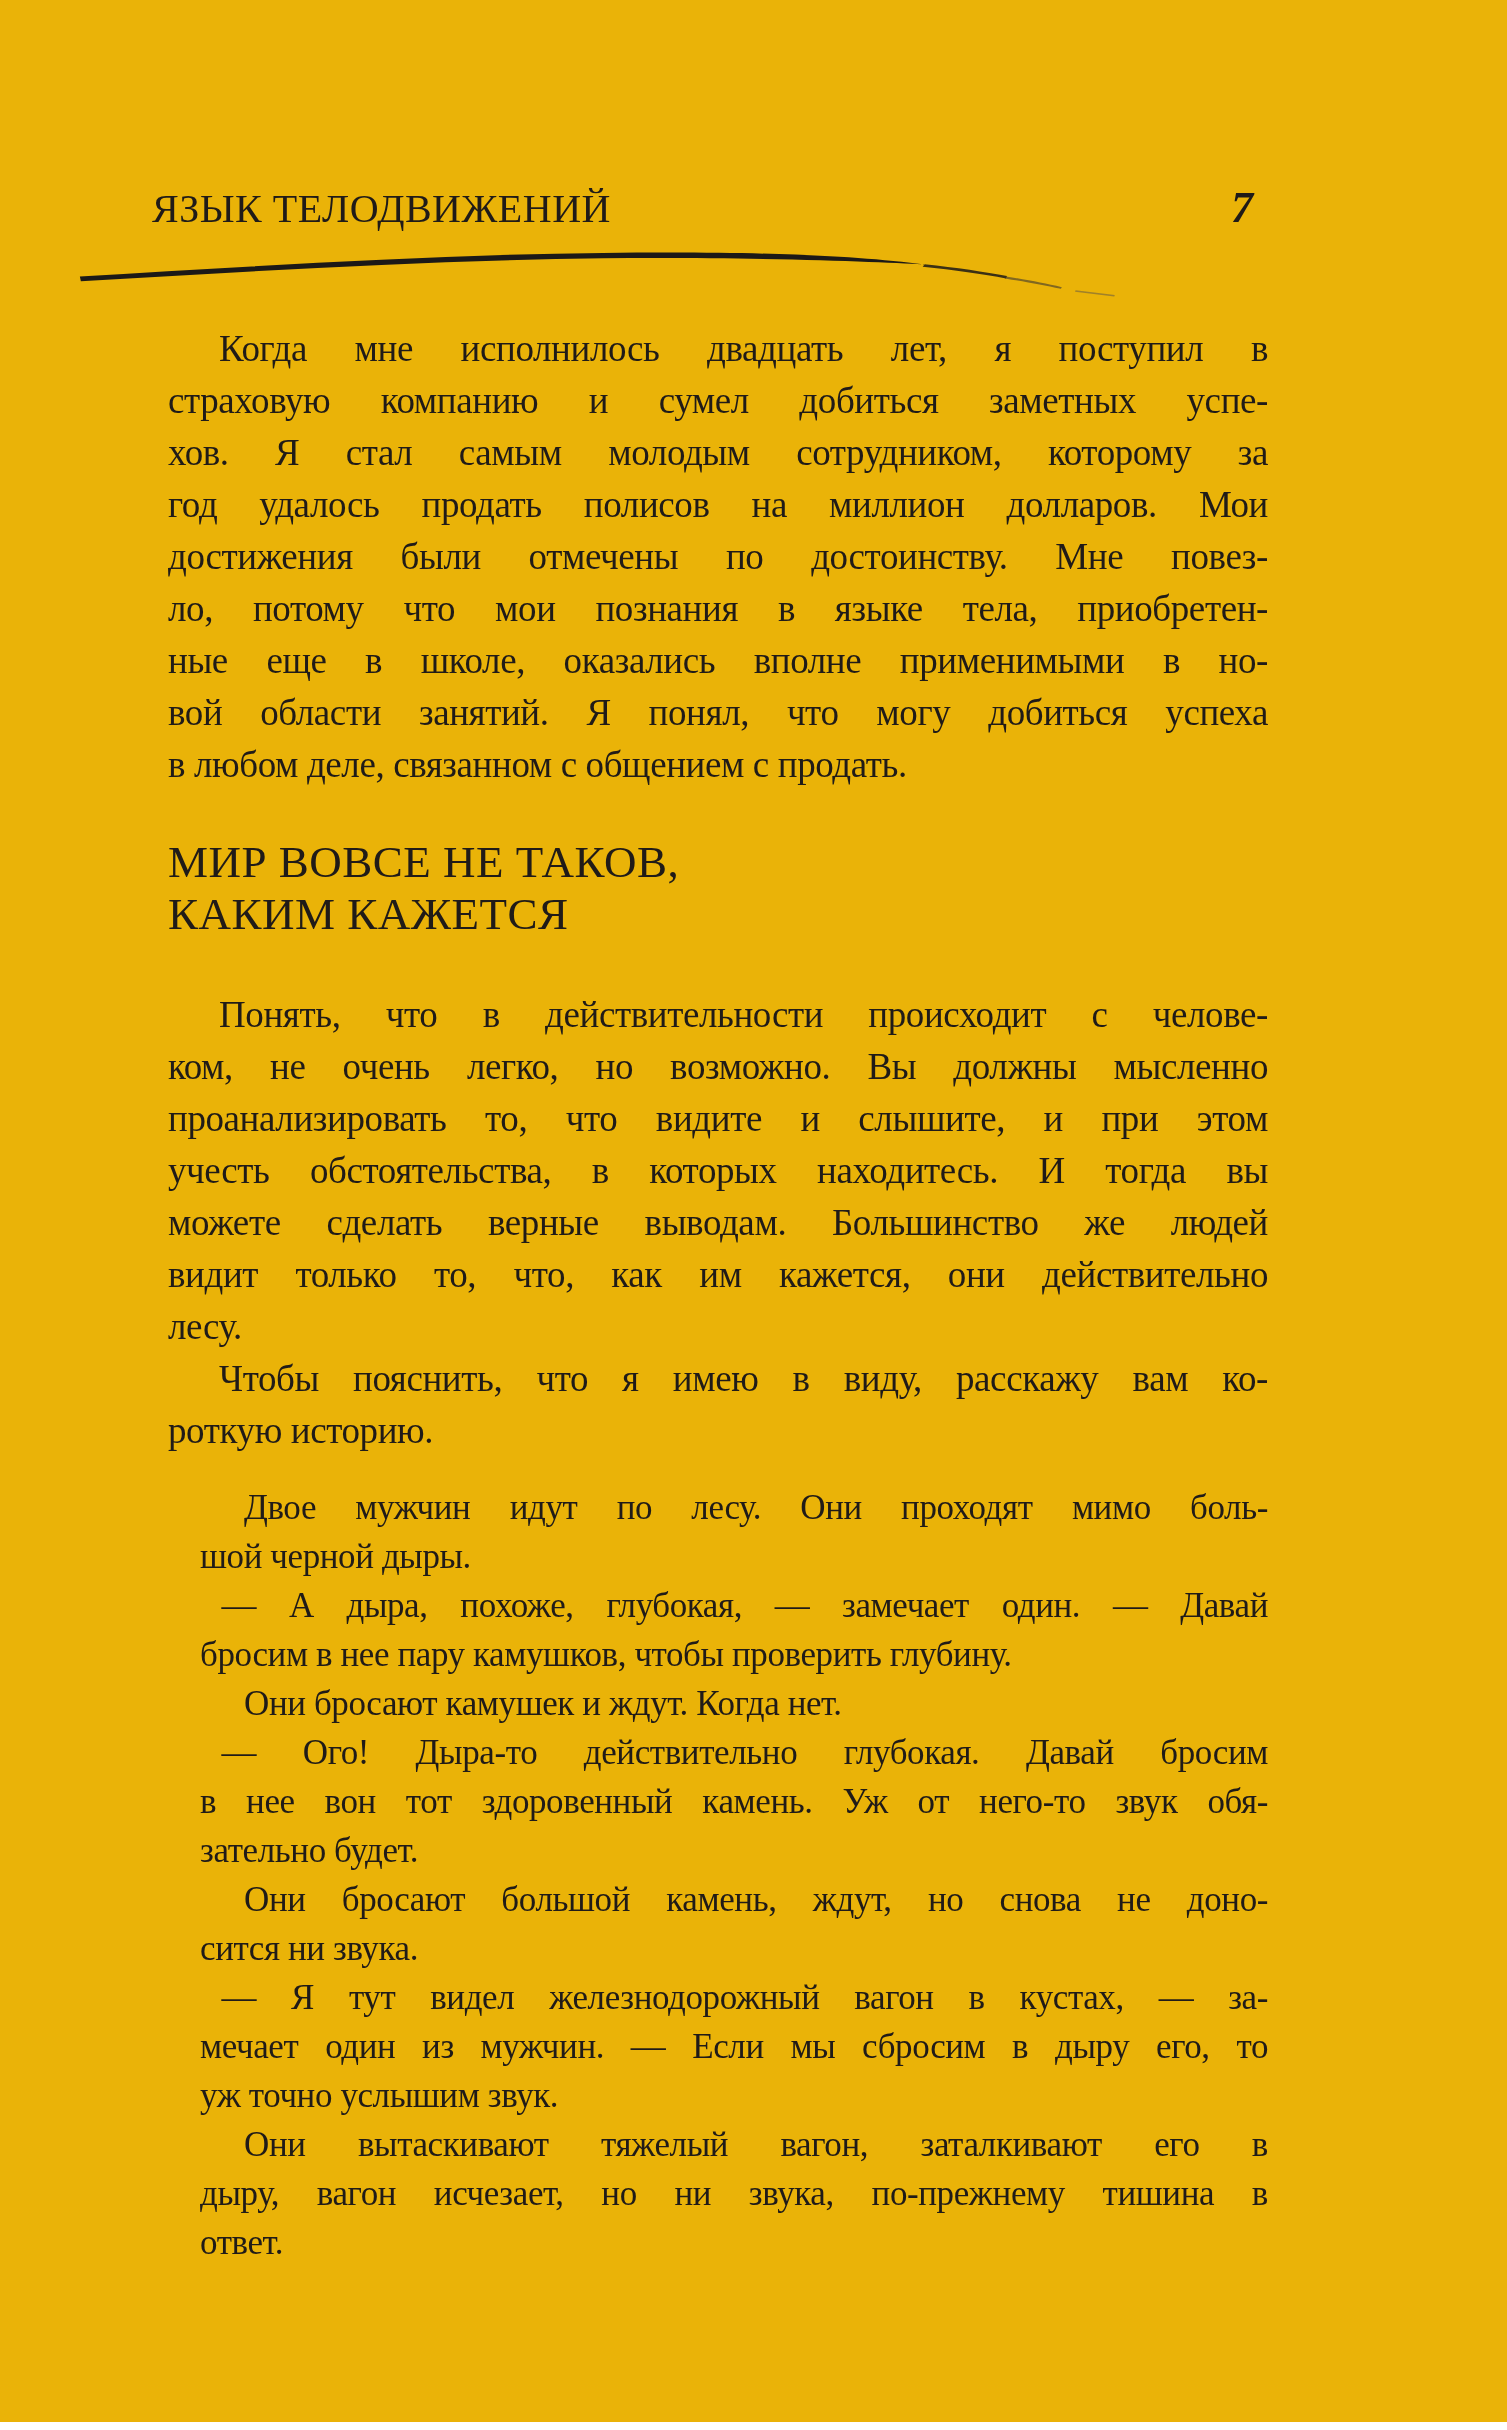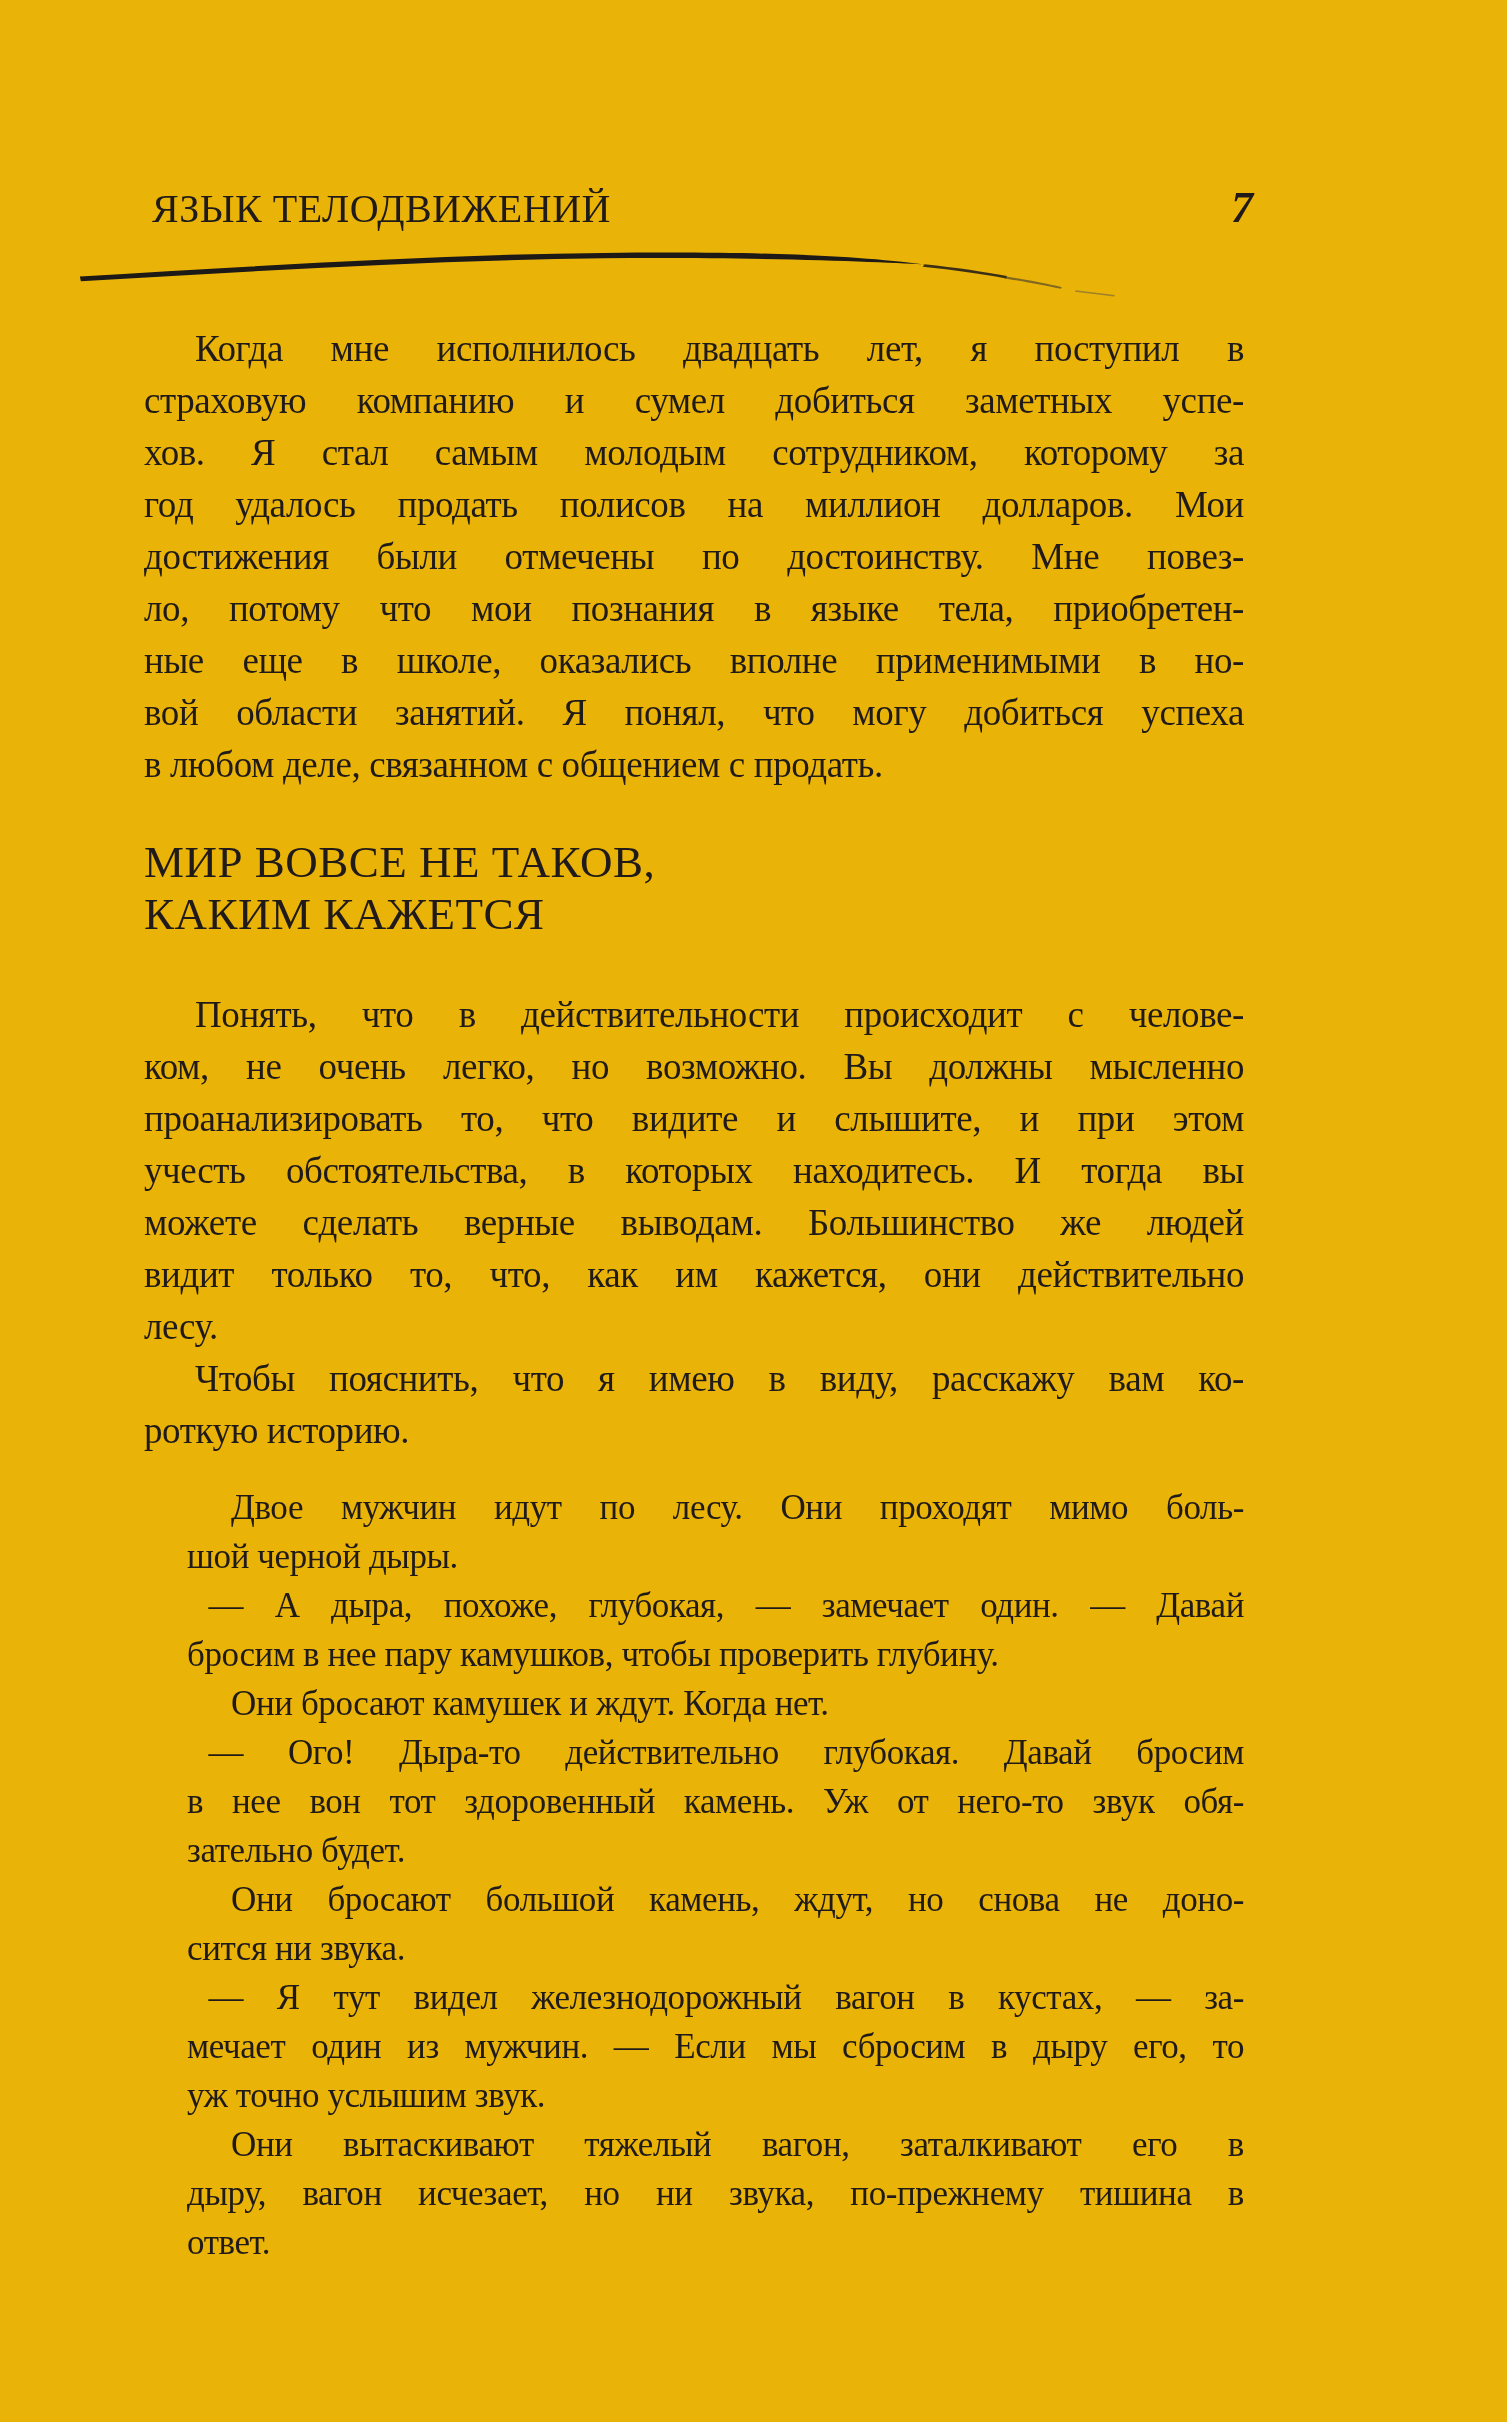--- a/index.html
+++ b/index.html
@@ -20,38 +20,38 @@
   .running-title{
     font-size:40px;line-height:1;letter-spacing:0.5px;
     white-space:nowrap;
   }
   .page-number{
     font-size:44px;line-height:1;font-weight:bold;font-style:italic;
   }
   
   .swoosh{position:absolute;top:241px;left:74px;width:1078px;height:63px;}
   
-  .text-col{position:absolute;left:144px;top:323px;width:1100px;}
+  .text-col{position:absolute;left:168px;top:323px;width:1100px;}
   .para{margin:0;font-size:37px;line-height:52px;}
   .line{
     display:block;
     text-align:justify;
     -moz-text-align-last:justify;
     text-align-last:justify;
     letter-spacing:-0.4px;
   }
   .line.end{-moz-text-align-last:left;text-align-last:left;}
   .para .line.first{text-indent:51px;}
   .section-heading{
     margin:45px 0 0 0;
     font-weight:400;font-size:45px;line-height:52px;letter-spacing:0.5px;
   }
   .section-heading .hline{display:block;font-family:Liberation Serif, serif;}
   .p2{margin-top:49px;}
-  .story{margin-top:25.5px;margin-left:43px;}
+  .story{margin-top:25.5px;margin-left:32px;}
   .story .para{font-size:35px;line-height:49px;}
   .story .line.first{text-indent:44px;}
   .story .line.dash{text-indent:21.6px;}
 </style>
 </head>
 <body>
 
 <div class="page">
 
   <header class="pagehead">

